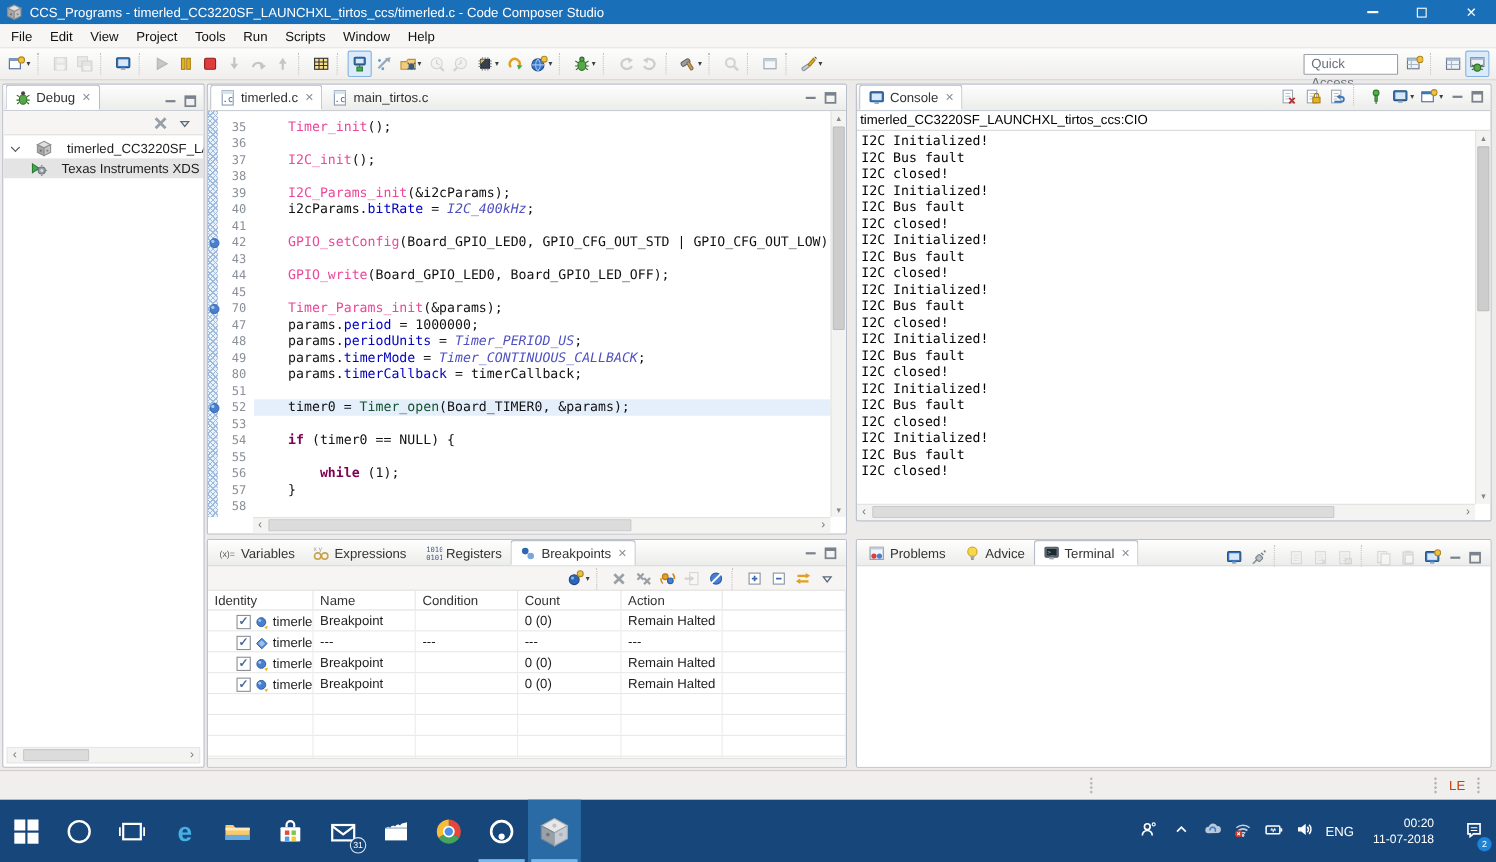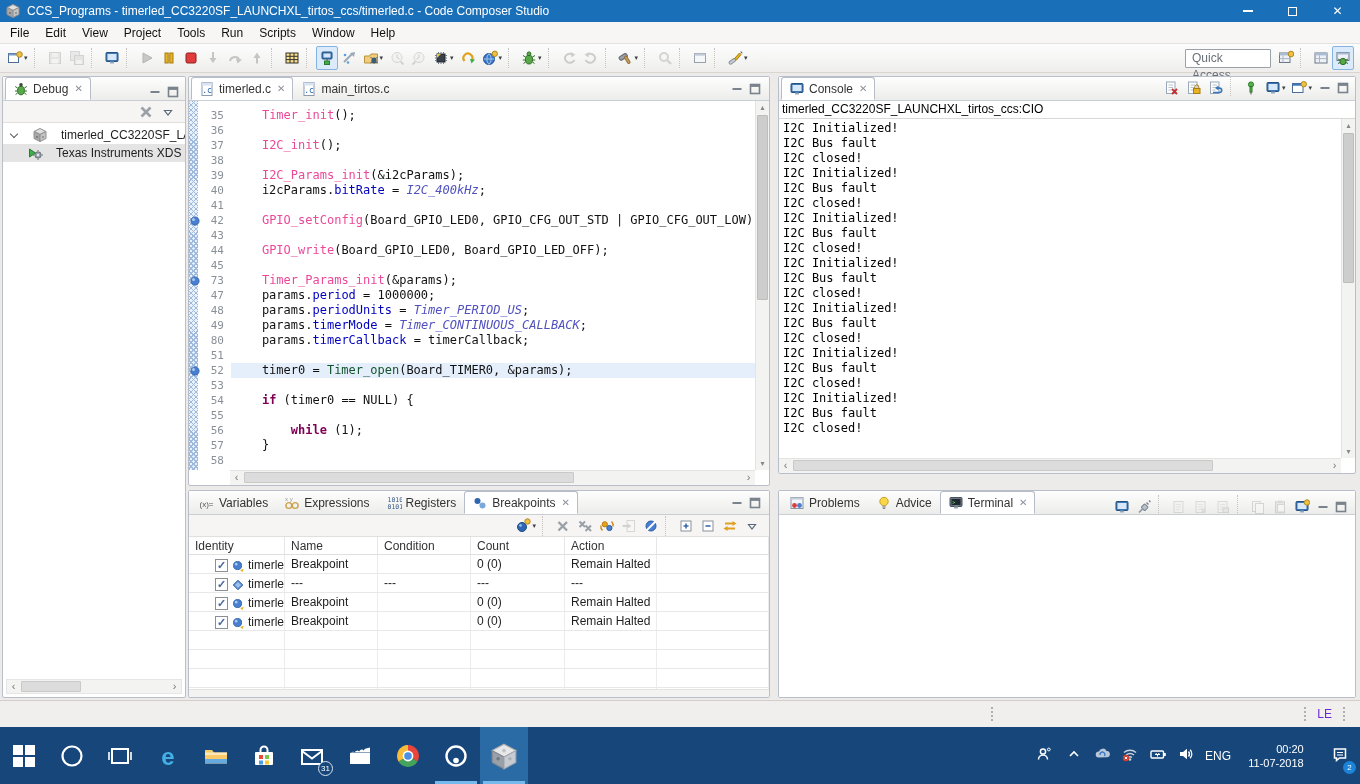--- a/index.html
+++ b/index.html
@@ -81,21 +81,21 @@
   #bp-header{height:18px;border-bottom:1px solid #e0e0e0}
   #bp-header .hcell{padding:2px 0 0 6px;color:#333;border-right:1px solid #e6e6e6;white-space:nowrap;overflow:hidden}
   .brow{height:19px;border-bottom:1px solid #e8e8e8}
   .brow .cell{padding:2px 0 0 6px;border-right:1px solid #ececec;white-space:nowrap;overflow:hidden}
   .brow .c1{display:flex;align-items:center;gap:3px;padding-left:26px}
   .cbx{width:13px;height:13px;border:1px solid #8a8f96;background:#fff;color:#4a6a9a;font-size:11px;line-height:11px;text-align:center;font-weight:bold;flex:none}
   .brow .ic{display:inline-flex;width:14px;height:14px;flex:none}
   
   #statusbar{left:0;top:700px;width:1360px;height:27px;background:#f1efed;border-top:1px solid #d2cec9}
   .grip{width:4px;height:16px;background-image:radial-gradient(#b2b0ad 1px,transparent 1.2px);background-size:4px 4px}
-  #sb-right{position:absolute;right:14px;top:5px;display:flex;align-items:center;gap:10px;color:#6d28d9}
+  #sb-right{position:absolute;right:14px;top:5px;display:flex;align-items:center;gap:10px;color:#c2410c}
   #sb-grip-mid{position:absolute;left:990px;top:5px}
   
   #taskbar{left:0;top:727px;width:1360px;height:57px;background:#17477a;display:flex;color:#fff}
   #task-items{display:flex;height:100%}
   .tcell{width:48px;height:100%;display:flex;align-items:center;justify-content:center;position:relative}
   .tcell.trun::after{content:"";position:absolute;left:3px;right:3px;bottom:0;height:3px;background:#76b9ed}
   .tcell.tactive{background:#2b6ba5}
   .mailbadge{position:absolute;right:3px;bottom:8px;width:15px;height:15px;border:1px solid #d7e4f2;border-radius:50%;background:#17477a;color:#fff;font-size:8px;line-height:13px;text-align:center}
   #tray{margin-left:auto;display:flex;align-items:center;height:100%}
   .trayc{height:100%;display:flex;align-items:center;justify-content:center;position:relative}
@@ -604,21 +604,21 @@
             <span class="lnum">45</span>
           </span>
           <span class="ctext"></span>
         </div>
         <div class="cl">
           <span class="gut">
             <span class="gbp"><svg width="12" height="12" viewBox="0 0 16 16" xmlns="http://www.w3.org/2000/svg">
                 <circle cx="8" cy="8" r="5.5" fill="#4a7fd0" stroke="#2a5fa8"></circle>
                 <circle cx="6" cy="6" r="2" fill="#a8cbf0"></circle>
               </svg></span>
-            <span class="lnum">73</span>
+            <span class="lnum">70</span>
           </span>
           <span class="ctext"><span class="seg-pl">    </span><span class="seg-fn">Timer_Params_init</span><span class="seg-pl">(&amp;params);</span></span>
         </div>
         <div class="cl">
           <span class="gut">
             <span class="lnum">47</span>
           </span>
           <span class="ctext"><span class="seg-pl">    params.</span><span class="seg-mem">period</span><span class="seg-pl"> = 1000000;</span></span>
         </div>
         <div class="cl">

